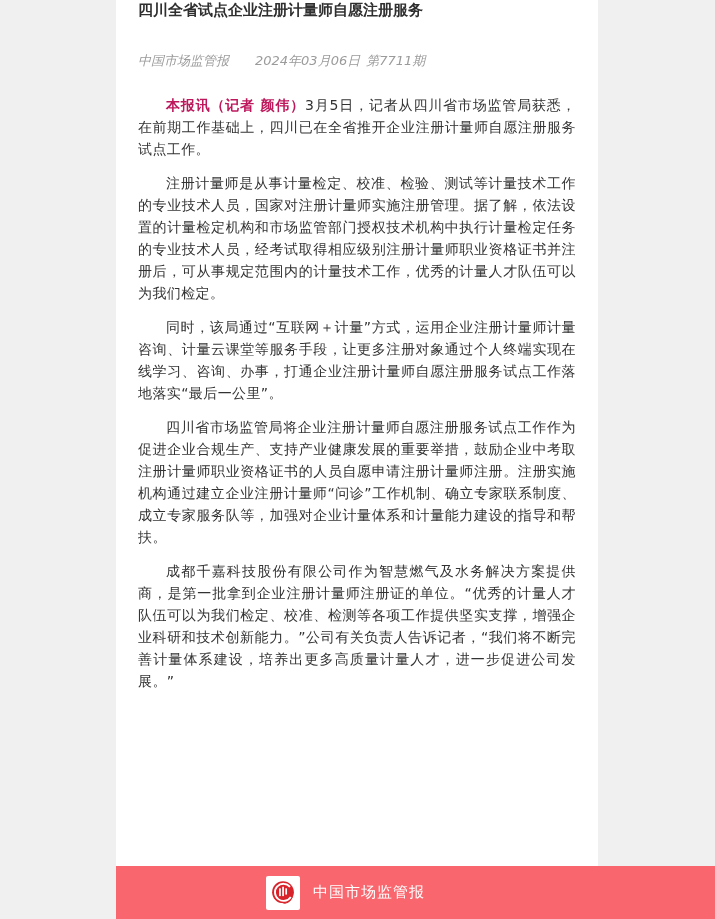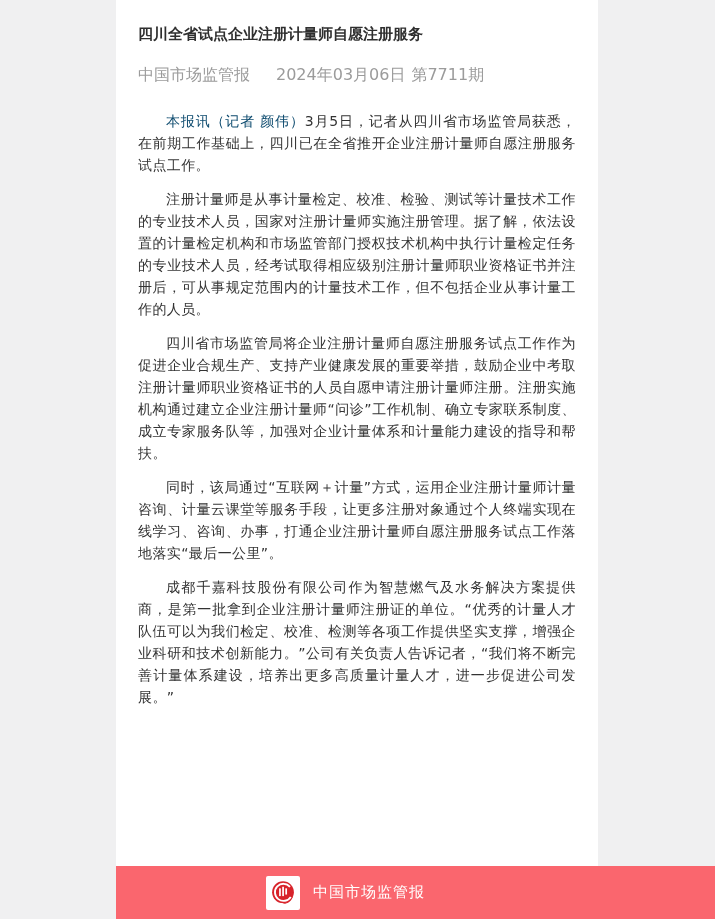--- a/index.html
+++ b/index.html
@@ -14,44 +14,44 @@
     position: absolute;
     left: 116px;
     top: 0;
     width: 482px;
     height: 866px;
     background: #ffffff;
     padding: 0 22px;
     overflow: hidden;
   }
   .title {
-    padding-top: 24px;
     font-size: 15px;
     line-height: 20px;
     font-weight: bold;
     color: #2f2f2f;
   }
   .meta {
-    margin-top: 21px;
-    font-size: 16px;
+    margin-top: 32px;
+    font-size: 13px;
     color: #9b9b9b;
+    font-style: italic;
   }
   .meta .src { margin-right: 26px; }
   .meta .issue { margin-left: 6px; }
   .body { margin-top: 24px; }
   .para {
     font-size: 14px;
     line-height: 22px;
     color: #333333;
     text-indent: 2em;
     margin-bottom: 12px;
     text-align: justify;
     letter-spacing: 0.4px;
   }
-  .para b { font-weight: normal; color: #0c4a6e; }
+  .para b { font-weight: bold; color: #be185d; }
   .footer {
     position: absolute;
     left: 116px;
     right: 0;
     top: 866px;
     height: 53px;
     background: #fa666e;
     display: flex;
     align-items: center;
     padding-left: 150px;
@@ -77,23 +77,23 @@
 </head>
 <body>
 
 <div class="card">
   <h1 class="title">四川全省试点企业注册计量师自愿注册服务</h1>
   <div class="meta">
     <span class="src">中国市场监管报</span><span class="date">2024年03月06日</span><span class="issue">第7711期</span>
   </div>
   <div class="body" id="paragraphs">
       <p class="para"><b>本报讯（记者 颜伟）</b>3月5日，记者从四川省市场监管局获悉，在前期工作基础上，四川已在全省推开企业注册计量师自愿注册服务试点工作。</p>
-      <p class="para">注册计量师是从事计量检定、校准、检验、测试等计量技术工作的专业技术人员，国家对注册计量师实施注册管理。据了解，依法设置的计量检定机构和市场监管部门授权技术机构中执行计量检定任务的专业技术人员，经考试取得相应级别注册计量师职业资格证书并注册后，可从事规定范围内的计量技术工作，但不包括企业从事计量工作的人员。</p>
+      <p class="para">注册计量师是从事计量检定、校准、检验、测试等计量技术工作的专业技术人员，国家对注册计量师实施注册管理。据了解，依法设置的计量检定机构和市场监管部门授权技术机构中执行计量检定任务的专业技术人员，经考试取得相应级别注册计量师职业资格证书并注册后，可从事规定范围内的计量技术工作，优秀的计量人才队伍可以为我们检定。</p>
+      <p class="para">同时，该局通过“互联网＋计量”方式，运用企业注册计量师计量咨询、计量云课堂等服务手段，让更多注册对象通过个人终端实现在线学习、咨询、办事，打通企业注册计量师自愿注册服务试点工作落地落实“最后一公里”。</p>
       <p class="para">四川省市场监管局将企业注册计量师自愿注册服务试点工作作为促进企业合规生产、支持产业健康发展的重要举措，鼓励企业中考取注册计量师职业资格证书的人员自愿申请注册计量师注册。注册实施机构通过建立企业注册计量师“问诊”工作机制、确立专家联系制度、成立专家服务队等，加强对企业计量体系和计量能力建设的指导和帮扶。</p>
-      <p class="para">同时，该局通过“互联网＋计量”方式，运用企业注册计量师计量咨询、计量云课堂等服务手段，让更多注册对象通过个人终端实现在线学习、咨询、办事，打通企业注册计量师自愿注册服务试点工作落地落实“最后一公里”。</p>
       <p class="para">成都千嘉科技股份有限公司作为智慧燃气及水务解决方案提供商，是第一批拿到企业注册计量师注册证的单位。“优秀的计量人才队伍可以为我们检定、校准、检测等各项工作提供坚实支撑，增强企业科研和技术创新能力。”公司有关负责人告诉记者，“我们将不断完善计量体系建设，培养出更多高质量计量人才，进一步促进公司发展。”</p>
     </div>
 </div>
 
 <div class="footer">
   <div class="logo-box">
     <svg viewBox="0 0 36 36">
       <circle cx="18" cy="17" r="14" fill="#d8232a"></circle>
       <path d="M31 22 C 29 29 23 33 17 32 C 22 31 26 28 28 24 Z" fill="#d8232a"></path>
       <path d="M27 10 A 11 11 0 1 0 28 23" fill="none" stroke="#ffffff" stroke-width="2.4"></path>

